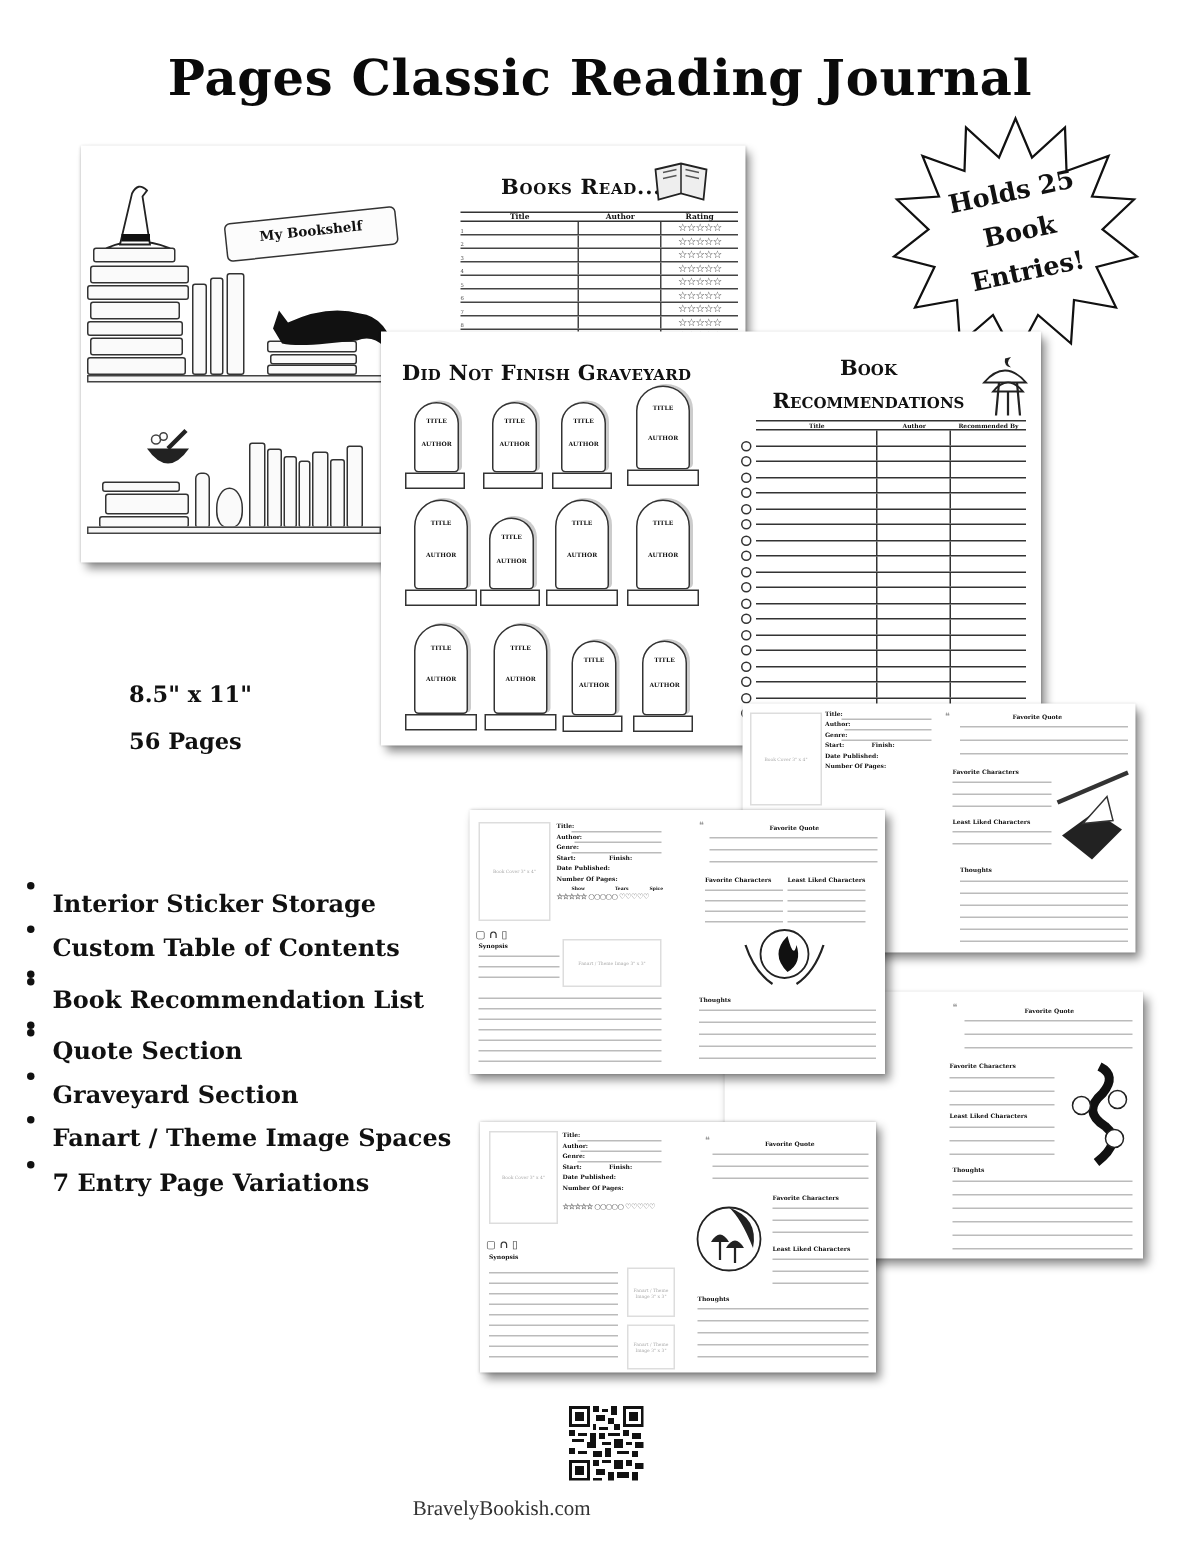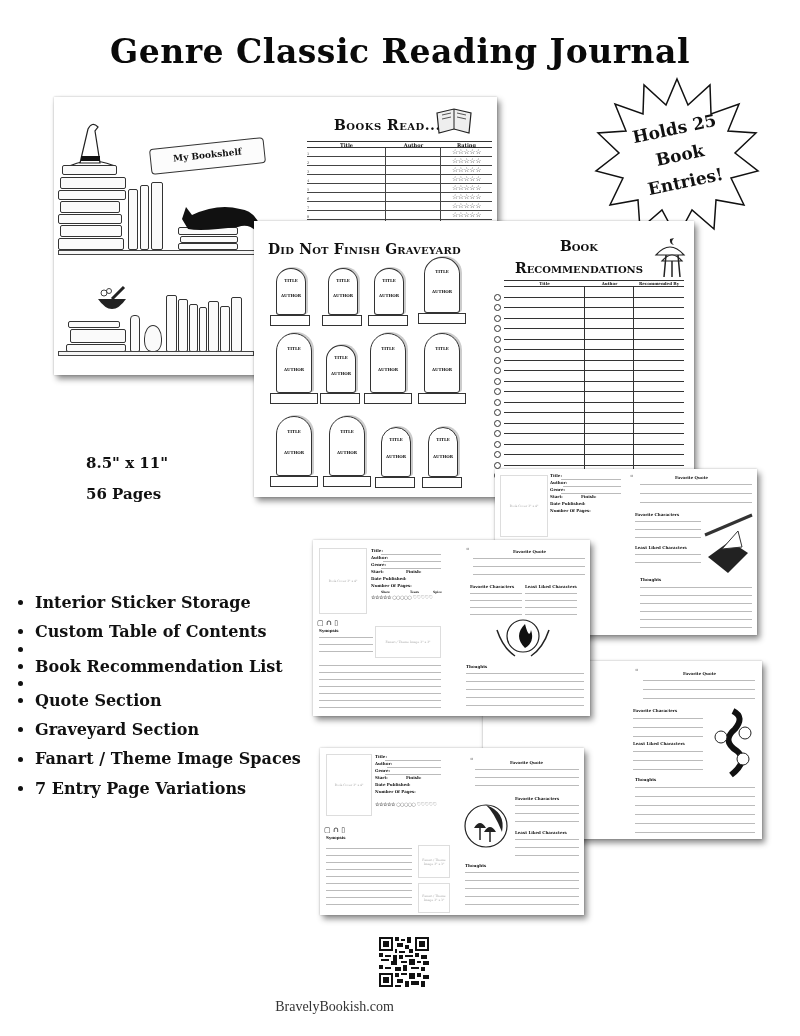--- a/index.html
+++ b/index.html
@@ -43,21 +43,21 @@
   .rec-head span { text-align: center; }
   .rec-row { display: flex; height: 10.5px; align-items: flex-end; }
   .rec-circ { width: 7px; height: 7px; border: 1px solid #333; border-radius: 50%; margin-right: 3px; margin-bottom: -3px; }
   .rec-cells { flex: 1; display: flex; border-bottom: 1px solid #333; height: 100%; }
   .rec-cells div:nth-child(1) { width: 81px; border-right: 1px solid #333; }
   .rec-cells div:nth-child(2) { width: 49px; border-right: 1px solid #333; }
 
   .spec { position: absolute; left: 86px; top: 448px; font-size: 15px; font-weight: bold; line-height: 31px; }
 
   .features { position: absolute; left: 18px; top: 588px; list-style: none; }
-  .features li { font-size: 16px; font-weight: bold; line-height: 29.3px; white-space: nowrap; display: flex; align-items: center; }
+  .features li { font-size: 16px; font-weight: bold; line-height: 29.3px; white-space: nowrap; display: flex; align-items: flex-start; }
   .features .dot { width: 5px; height: 5px; background: #111; border-radius: 50%; margin-right: 12px; flex: none; }
 
   
   .entry { background: #fff; }
   #e1 { left: 495px; top: 469px; width: 262px; height: 166px; }
   #e2 { left: 313px; top: 540px; width: 277px; height: 176px; }
   #e3 { left: 483px; top: 661px; width: 279px; height: 178px; }
   #e4 { left: 320px; top: 748px; width: 264px; height: 167px; }
   .cover { position: absolute; border: 1px solid #ddd; font-size: 3px; color: #aaa; display: flex; align-items: center; justify-content: center; text-align: center; }
   .fl { position: absolute; font-size: 4px; font-weight: bold; }
@@ -67,21 +67,21 @@
 
   .qr { position: absolute; left: 379px; top: 937px; width: 50px; height: 50px; }
   .site { position: absolute; left: 0; top: 999px; width: 669px; text-align: center; font-family: "Liberation Serif", serif; font-size: 14px; color: #333; }
 
   .burst { position: absolute; left: 592px; top: 75px; width: 170px; height: 170px; }
   .burst-text { position: absolute; left: 620px; top: 115px; width: 120px; text-align: center; font-size: 17px; font-weight: bold; line-height: 27px; transform: rotate(-12deg); }
 </style>
 </head>
 <body>
 
-<div class="title">Genre Classic Reading Journal</div>
+<div class="title">Pages Classic Reading Journal</div>
 
 <svg class="burst" viewBox="0 0 170 170">
   <polygon fill="#fff" stroke="#111" stroke-width="1.5" points="85,4 96,30 118,10 119,39 147,29 136,56 164,58 143,78 166,96 139,103 152,130 124,125 122,154 100,135 85,163 70,135 48,154 46,125 18,130 31,103 4,96 27,78 6,58 34,56 23,29 51,39 52,10 74,30"></polygon>
 </svg>
 <div class="burst-text">
   <div>Holds 25</div>
   <div>Book</div>
   <div>Entries!</div>
 </div>
 

